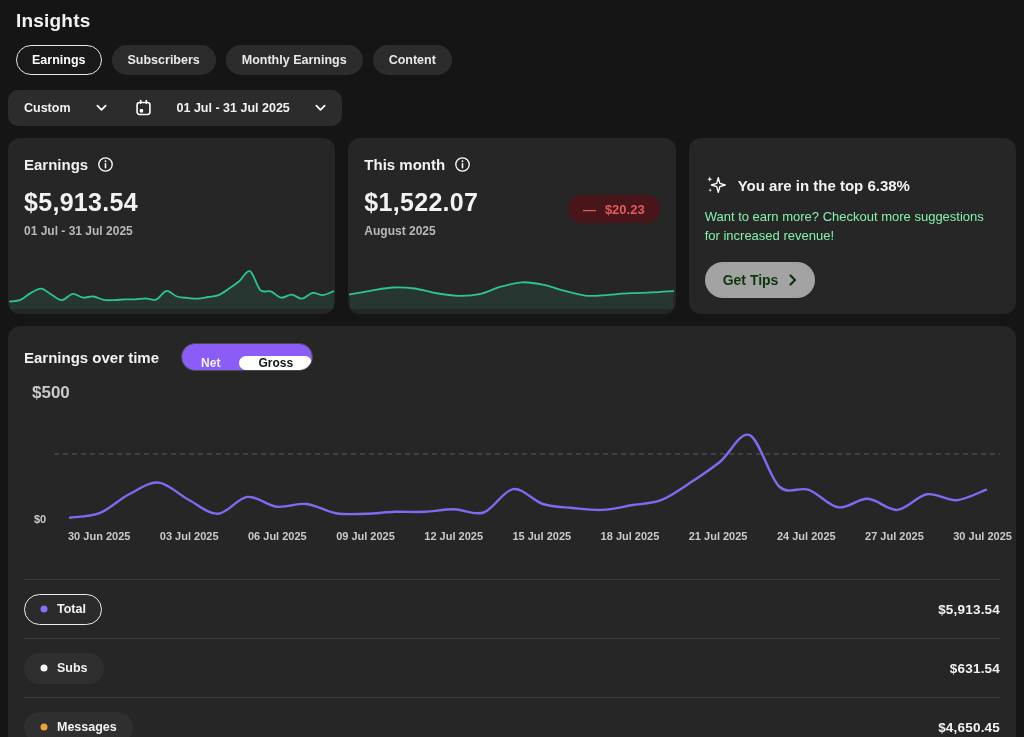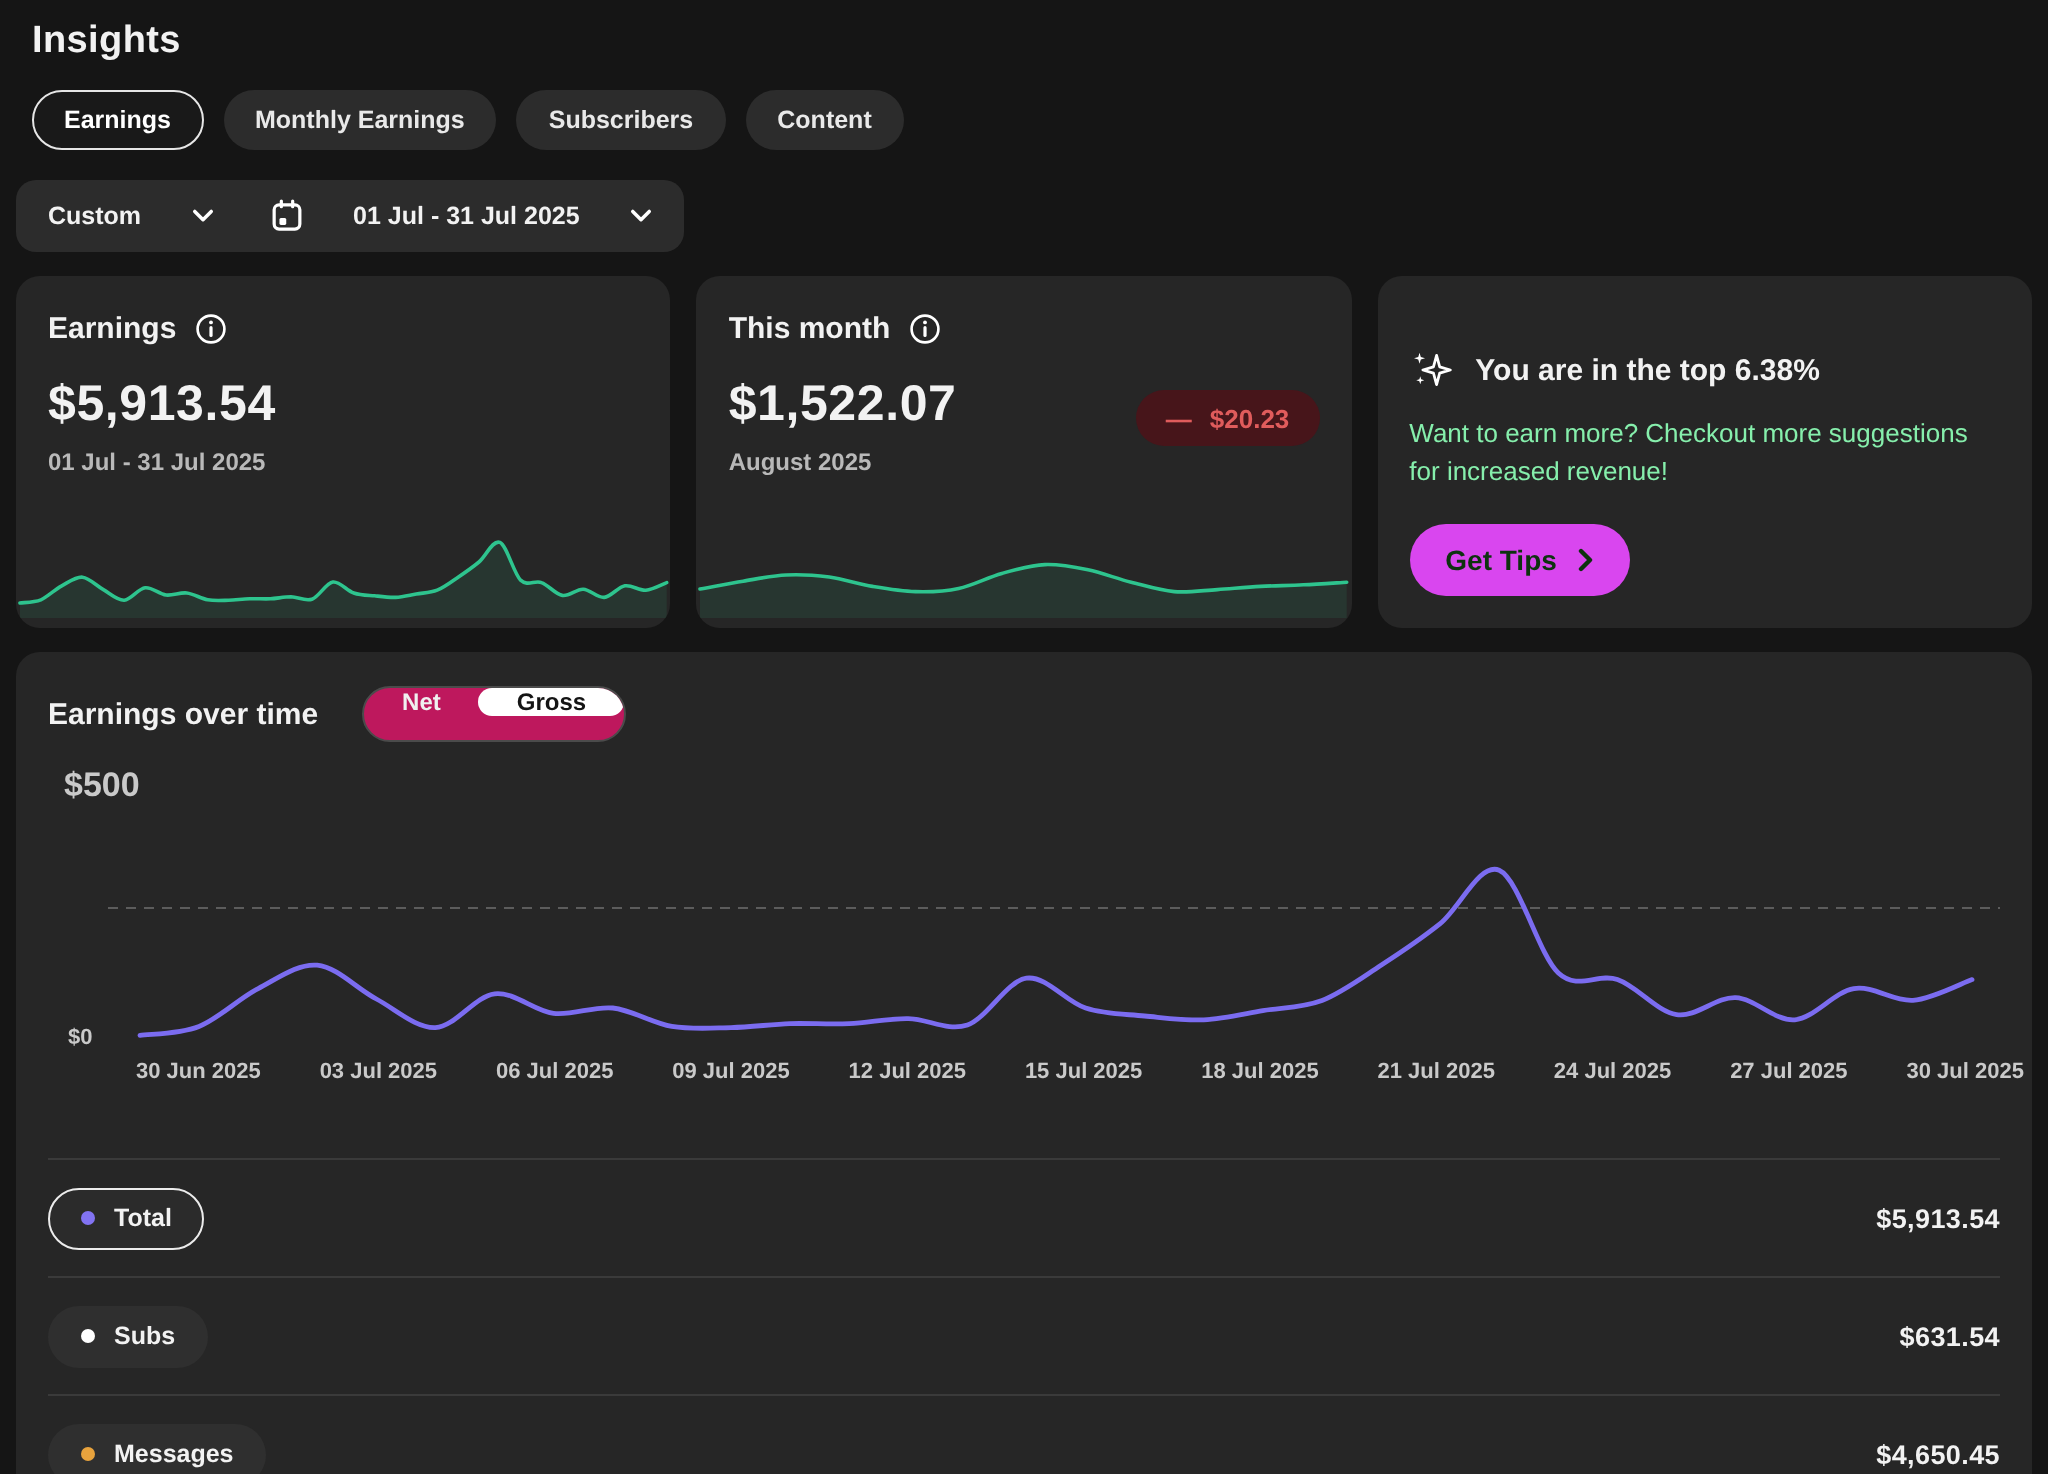--- a/index.html
+++ b/index.html
@@ -58,21 +58,21 @@
     display:inline-flex; align-items:center; gap:11px;
     font-size:14px; font-weight:700; color:#0d330f; cursor:pointer;
     font-family:inherit;
   }
   .chev-right { width:8px; height:12px; display:block; }
 
   
   .panel { margin:12px 8px 0 8px; background:#262626; border-radius:12px; padding:16px 16px 0 16px; height:480px; }
   .panel-header { display:flex; align-items:center; gap:22px; height:30px; }
   .panel-title { font-size:15px; font-weight:700; }
-  .toggle { display:flex; align-items:flex-start; border:1px solid #4b4b4b; background:#be185d; border-radius:15px; height:28px; overflow:hidden; }
+  .toggle { display:flex; align-items:flex-end; border:1px solid #4b4b4b; background:#8b5cf6; border-radius:15px; height:28px; overflow:hidden; }
   .toggle-option {
     padding:0 19px; display:flex; align-items:center; font-size:12px; font-weight:700;
     color:#f0f0f0; border-radius:14px; cursor:pointer; background:transparent; border:none;
     font-family:inherit;
   }
   .toggle-option.active { background:#ffffff; color:#141414; }
 
   .ymax-label { font-size:17px; color:#c9c9c9; font-weight:600; margin:11px 0 0 8px; height:14px; }
   .chart-area { position:relative; height:128px; margin-top:2px; }
   .chart-area svg { width:100%; height:100%; display:block; }
@@ -93,22 +93,22 @@
 </style>
 </head>
 <body>
 
 <div class="page">
 
   <h1 class="page-title">Insights</h1>
 
   <div class="tabs">
     <button class="tab active">Earnings</button>
+    <button class="tab">Subscribers</button>
     <button class="tab">Monthly Earnings</button>
-    <button class="tab">Subscribers</button>
     <button class="tab">Content</button>
   </div>
 
   <div class="filterbar">
     <div class="filter-group">
       <span>Custom</span>
       <svg class="chev" viewBox="0 0 12 8">
         <polyline points="1.5,1.5 6,6 10.5,1.5" fill="none" stroke="#ffffff" stroke-width="1.9" stroke-linecap="round" stroke-linejoin="round"></polyline>
       </svg>
     </div>
@@ -174,21 +174,21 @@
       <div class="card-pad">
         <div class="tips-title-row">
           <svg class="sparkles-icon" viewBox="0 0 24 24">
             <path d="M14.5 4 L16.2 10.3 L22 12 L16.2 13.7 L14.5 20 L12.8 13.7 L7 12 L12.8 10.3 Z" fill="none" stroke="#ffffff" stroke-width="1.5" stroke-linejoin="round"></path>
             <path d="M5.2 2.6 L5.9 4.9 L8.2 5.6 L5.9 6.3 L5.2 8.6 L4.5 6.3 L2.2 5.6 L4.5 4.9 Z" fill="#ffffff"></path>
             <path d="M5.6 15.4 L6.1 17.1 L7.8 17.6 L6.1 18.1 L5.6 19.8 L5.1 18.1 L3.4 17.6 L5.1 17.1 Z" fill="#ffffff"></path>
           </svg>
           <span>You are in the top 6.38%</span>
         </div>
         <div class="tips-body">Want to earn more? Checkout more suggestions for increased revenue!</div>
-        <button class="get-tips-btn" style="background: #d946ef; text-align: center;">
+        <button class="get-tips-btn" style="background: #a3a3a3; text-align: center;">
           <span>Get Tips</span>
           <svg class="chev-right" viewBox="0 0 8 12">
             <polyline points="1.5,1.5 6,6 1.5,10.5" fill="none" stroke="#0d330f" stroke-width="2.2" stroke-linecap="round" stroke-linejoin="round"></polyline>
           </svg>
         </button>
       </div>
     </div>
   </div>
 
   

